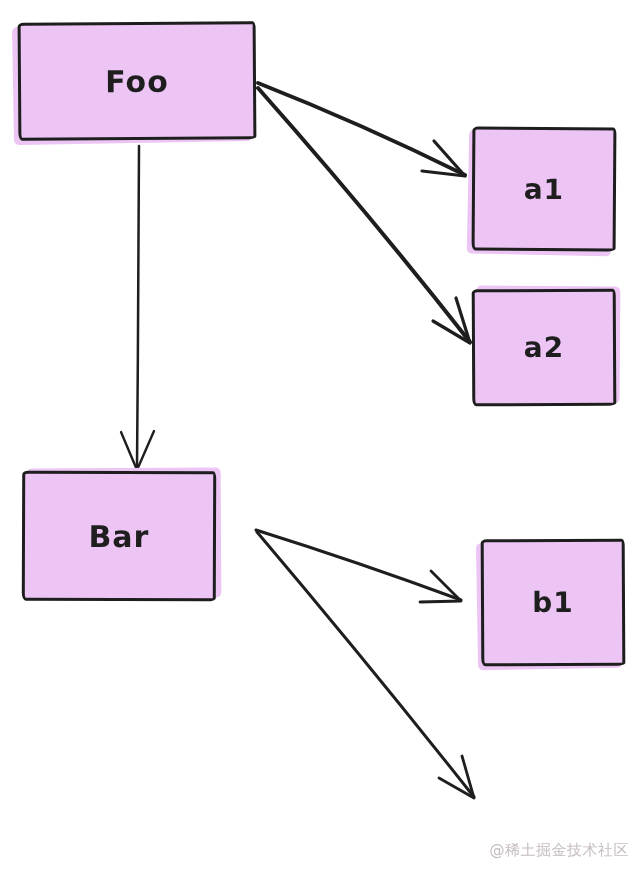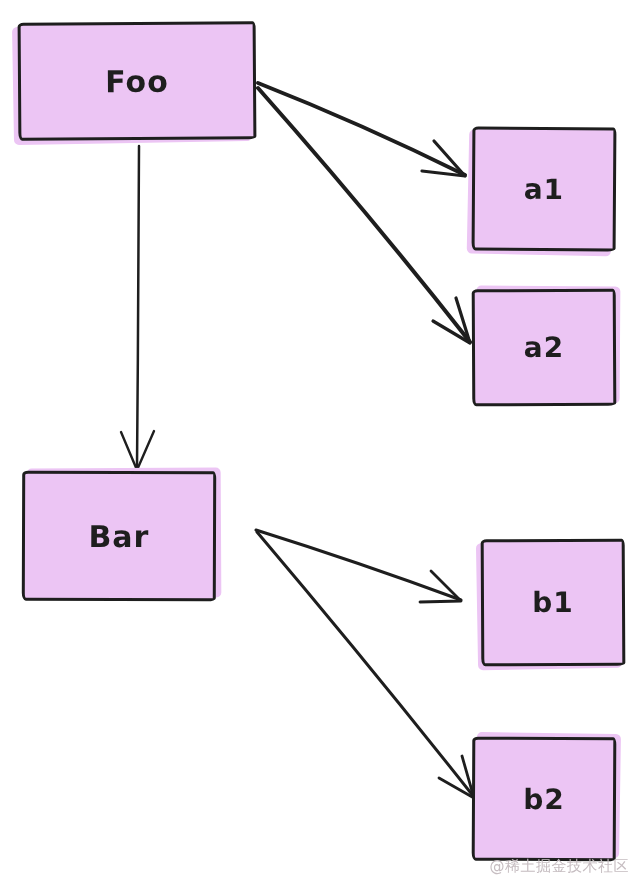--- a/index.html
+++ b/index.html
@@ -70,21 +70,21 @@
   #node-bar .ghost { transform: translate(5px, -3px) rotate(-0.5deg); }
 
   #node-b1  { left: 467px; top: 539px; width: 144px; height: 127px; transform: rotate(-0.3deg); margin-left: 14px; }
   #node-b1 .ghost { transform: translate(-4px, 3px) rotate(-0.7deg); }
 
   #node-b2  { left: 472px; top: 737px; width: 144px; height: 124px; transform: rotate(0.3deg); }
   #node-b2 .ghost { transform: translate(4px, -4px) rotate(0.6deg); }
 
   .watermark {
     position: absolute;
-    right: 5px; bottom: 4px;
+    right: 5px; bottom: 20px;
     font-size: 15px;
     color: var(--wm-color, #c6bdc1);
     letter-spacing: 0.5px;
     user-select: none;
   }
 </style>
 </head>
 <body>
 
 <div class="canvas">
@@ -140,21 +140,16 @@
     <span class="body"></span>
     <span class="label">Bar</span>
   </div>
 
   <div class="node small" id="node-b1">
     <span class="ghost"></span>
     <span class="body"></span>
     <span class="label">b1</span>
   </div>
 
-  <div class="node small" id="node-b2">
-    <span class="ghost"></span>
-    <span class="body"></span>
-    <span class="label">b2</span>
-  </div>
 
   <div class="watermark">@稀土掘金技术社区</div>
 
 </div>
 
 </body></html>

